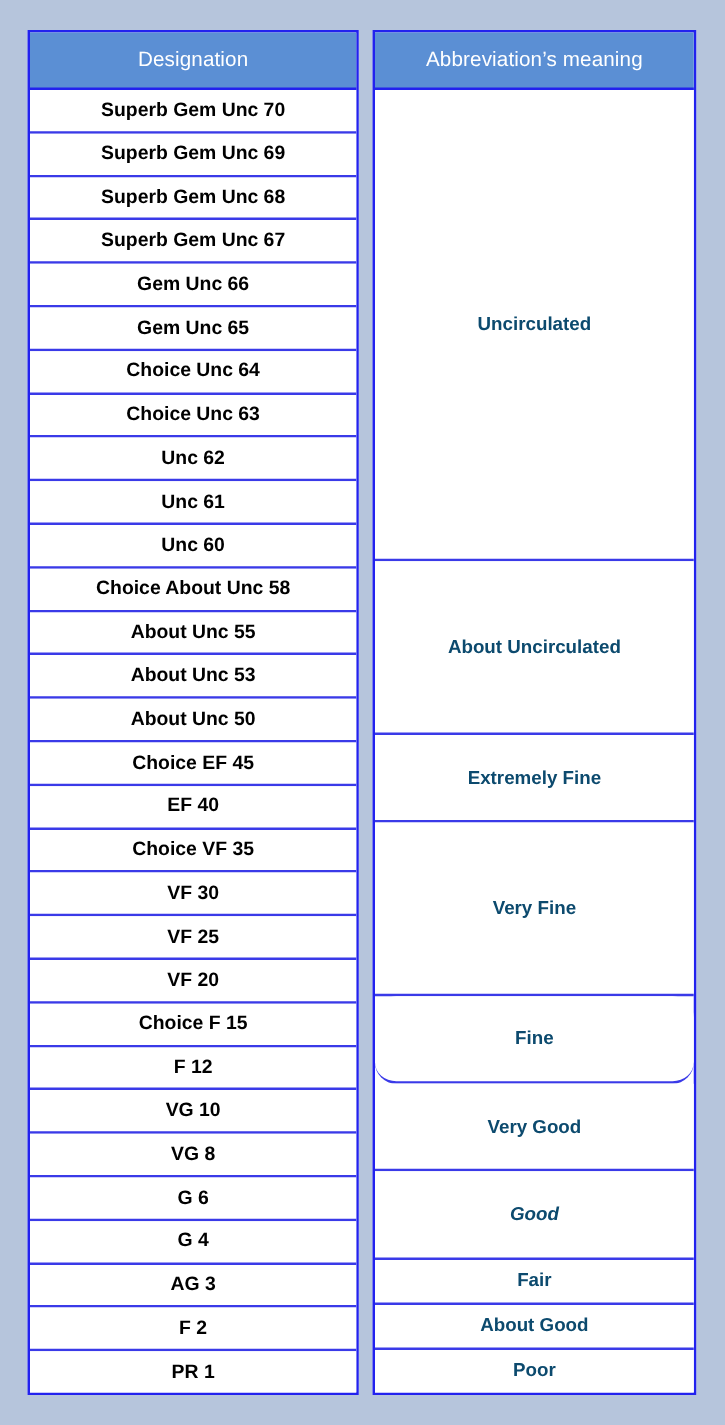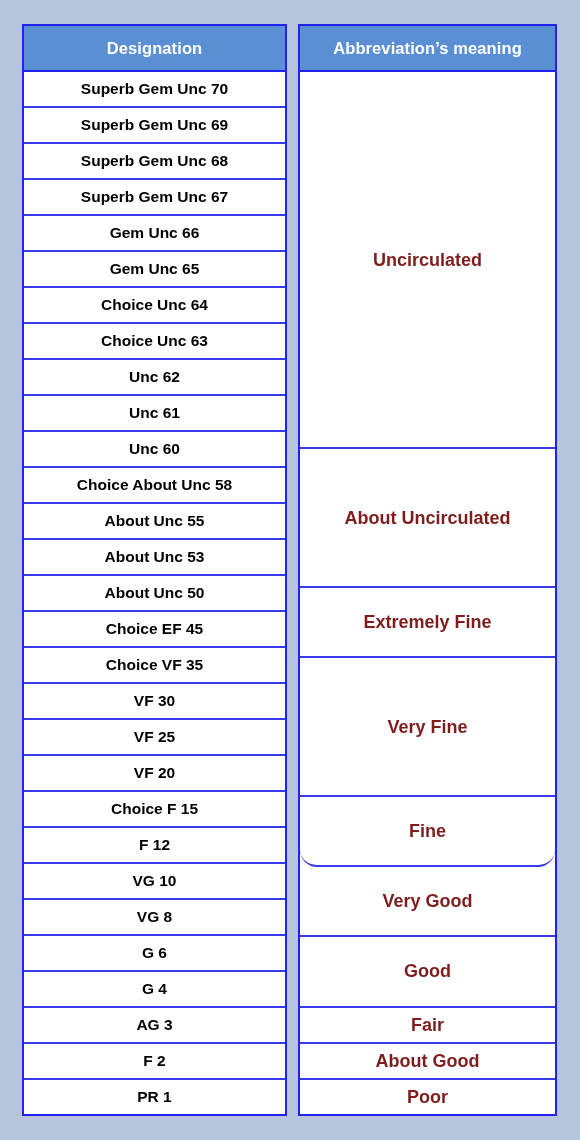--- a/index.html
+++ b/index.html
@@ -37,21 +37,21 @@
     background: #ffffff;
   }
   .col-left { width: 265px; }
   .col-right { width: 259px; justify-content: space-between; }
 
   .hdr {
     height: 46px;
     flex: 0 0 46px;
     background: #5b8fd4;
     color: #ffffff;
-    font-weight: bold;
+    font-weight: normal;
     font-size: 16.5px;
     display: flex;
     align-items: center;
     justify-content: center;
     border-bottom: 2px solid #2222ee;
     box-sizing: border-box;
     letter-spacing: 0.1px;
   }
   .body-left, .body-right {
     flex: 1 1 auto;
@@ -70,23 +70,23 @@
     box-sizing: border-box;
     background: #ffffff;
     line-height: 1;
   }
   .row:last-child { border-bottom: none; }
 
   .grp {
     display: flex;
     align-items: center;
     justify-content: center;
-    color: #7f1d1d;
+    color: #0c4a6e;
     font-weight: bold;
-    font-size: 18px;
+    font-size: 15px;
     border-bottom: 2px solid #3a3ae8;
     box-sizing: border-box;
     background: #ffffff;
     text-align: center;
     line-height: 1;
   }
   .grp:last-child { border-bottom: none; }
 </style>
 </head>
 <body>
@@ -106,20 +106,21 @@
           <div class="row">Choice Unc 64</div>
           <div class="row">Choice Unc 63</div>
           <div class="row">Unc 62</div>
           <div class="row">Unc 61</div>
           <div class="row">Unc 60</div>
           <div class="row">Choice About Unc 58</div>
           <div class="row">About Unc 55</div>
           <div class="row">About Unc 53</div>
           <div class="row">About Unc 50</div>
           <div class="row">Choice EF 45</div>
+          <div class="row">EF 40</div>
           <div class="row">Choice VF 35</div>
           <div class="row">VF 30</div>
           <div class="row">VF 25</div>
           <div class="row">VF 20</div>
           <div class="row">Choice F 15</div>
           <div class="row">F 12</div>
           <div class="row">VG 10</div>
           <div class="row">VG 8</div>
           <div class="row">G 6</div>
           <div class="row">G 4</div>
@@ -131,21 +132,21 @@
 
     <div class="col col-right">
       <div class="hdr">Abbreviation’s meaning</div>
       <div class="body-right">
           <div class="grp" style="flex: 11 1 0px;">Uncirculated</div>
           <div class="grp" style="flex: 4 1 0px;">About Uncirculated</div>
           <div class="grp" style="flex: 2 1 0px;">Extremely Fine</div>
           <div class="grp" style="flex: 4 1 0px;">Very Fine</div>
           <div class="grp" style="flex: 2 1 0px; border-radius: 17px;">Fine</div>
           <div class="grp" style="flex: 2 1 0px;">Very Good</div>
-          <div class="grp" style="flex: 2 1 0px;">Good</div>
+          <div class="grp" style="flex: 2 1 0px; font-style: italic;">Good</div>
           <div class="grp" style="flex: 1 1 0px;">Fair</div>
           <div class="grp" style="flex: 1 1 0px;">About Good</div>
           <div class="grp" style="flex: 1 1 0px;">Poor</div>
         </div>
     </div>
 
   </div>
 </div>
 
 </body></html>

